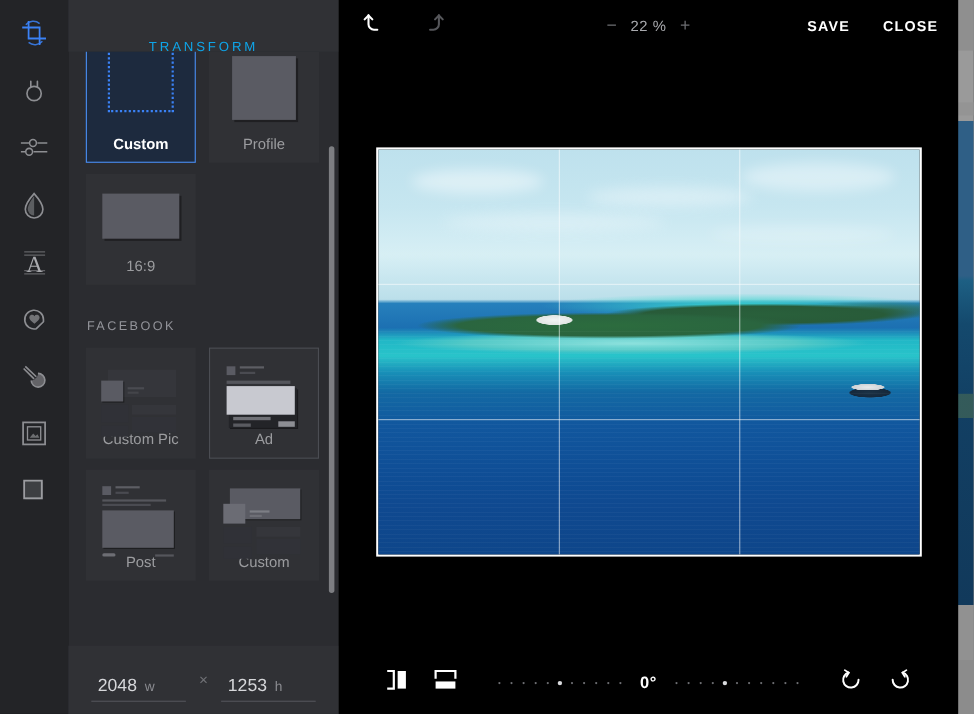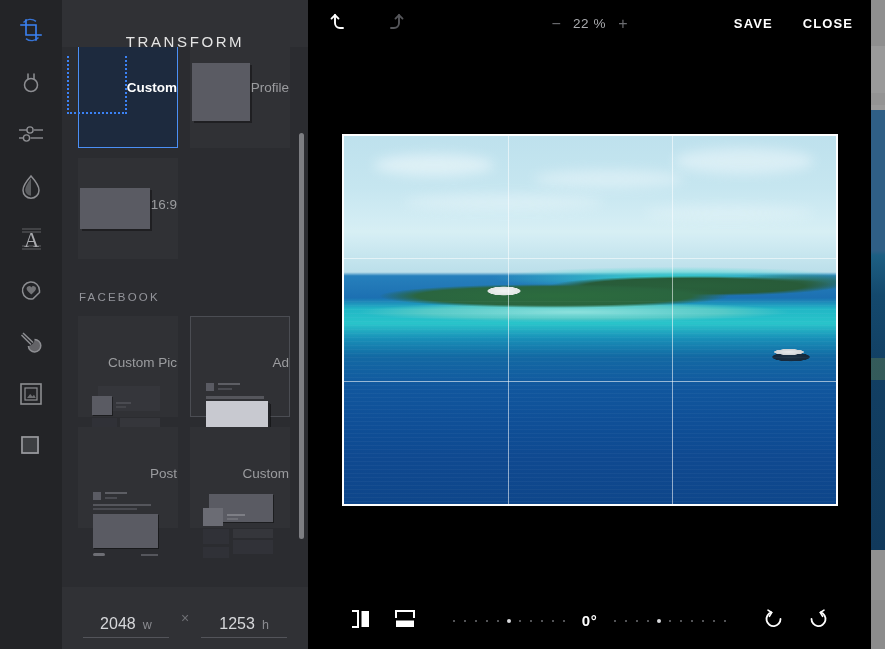--- a/index.html
+++ b/index.html
@@ -52,33 +52,33 @@
     background: #2b2c30;
     flex: none;
     position: relative;
     overflow: hidden;
   }
   #panel-header {
     height: 47px; background: #303135;
     display: flex; align-items: center; justify-content: center;
   }
   #panel-title {
-    color: #e5e5e5; font-size: 15px; letter-spacing: 2.6px; font-weight: 400; margin-top: 36px;
+    color: #0ea5e9; font-size: 12px; letter-spacing: 2.6px; font-weight: 400; margin-top: 36px;
   }
   #panel-scroll {
     position: absolute; top: 47px; left: 0; right: 0; bottom: 62px;
     overflow: hidden;
   }
   #panel-inner { padding: 0 16px; position: relative; }
 
   .tile-grid { display: flex; flex-wrap: wrap; gap: 10px 12px; }
   .tile {
     width: 100px; height: 101px;
     background: #303135;
-    display: flex; flex-direction: row; align-items: center; justify-content: flex-end;
+    display: flex; flex-direction: column; align-items: center; justify-content: flex-end;
     cursor: pointer; position: relative;
     border: 1px solid transparent;
   }
   .tile.selected { background: #1d2a3e; border: 1px solid #4b8ff5; }
   .tile.hovered  { border: 1px solid #4b4d53; }
   .tile-label { font-size: 13.5px; color: #9b9c9f; padding-bottom: 9px; }
   .tile.selected .tile-label { color: #ffffff; font-weight: bold; }
   .tile-art { flex: 1; display: flex; align-items: center; justify-content: center; width: 100%; }
 
   .swatch { background: #5a5b63; box-shadow: 2px 2px 0 rgba(0,0,0,.35); }
@@ -115,21 +115,21 @@
 
   
   #dim-bar {
     position: absolute; left: 0; bottom: 0; width: 246px; height: 62px;
     background: #303135;
     display: flex; align-items: center; justify-content: center; gap: 8px;
   }
   .dim-field {
     display: flex; align-items: baseline; gap: 7px;
     border-bottom: 1px solid #53545a;
-    padding: 0 6px 4px 6px; min-width: 86px; justify-content: center;
+    padding: 0 6px 4px 6px; min-width: 86px; justify-content: flex-start;
     cursor: text;
     margin-top: 16px;
   }
   .dim-value { color: #d6d7da; font-size: 16px; }
   .dim-unit  { color: #8a8b90; font-size: 12.5px; }
   #dim-x { color: #6f7075; font-size: 14px; padding: 0 4px; }
 
   
   #canvas-col { flex: 1; height: 649px; position: relative; background: #000; }
 

